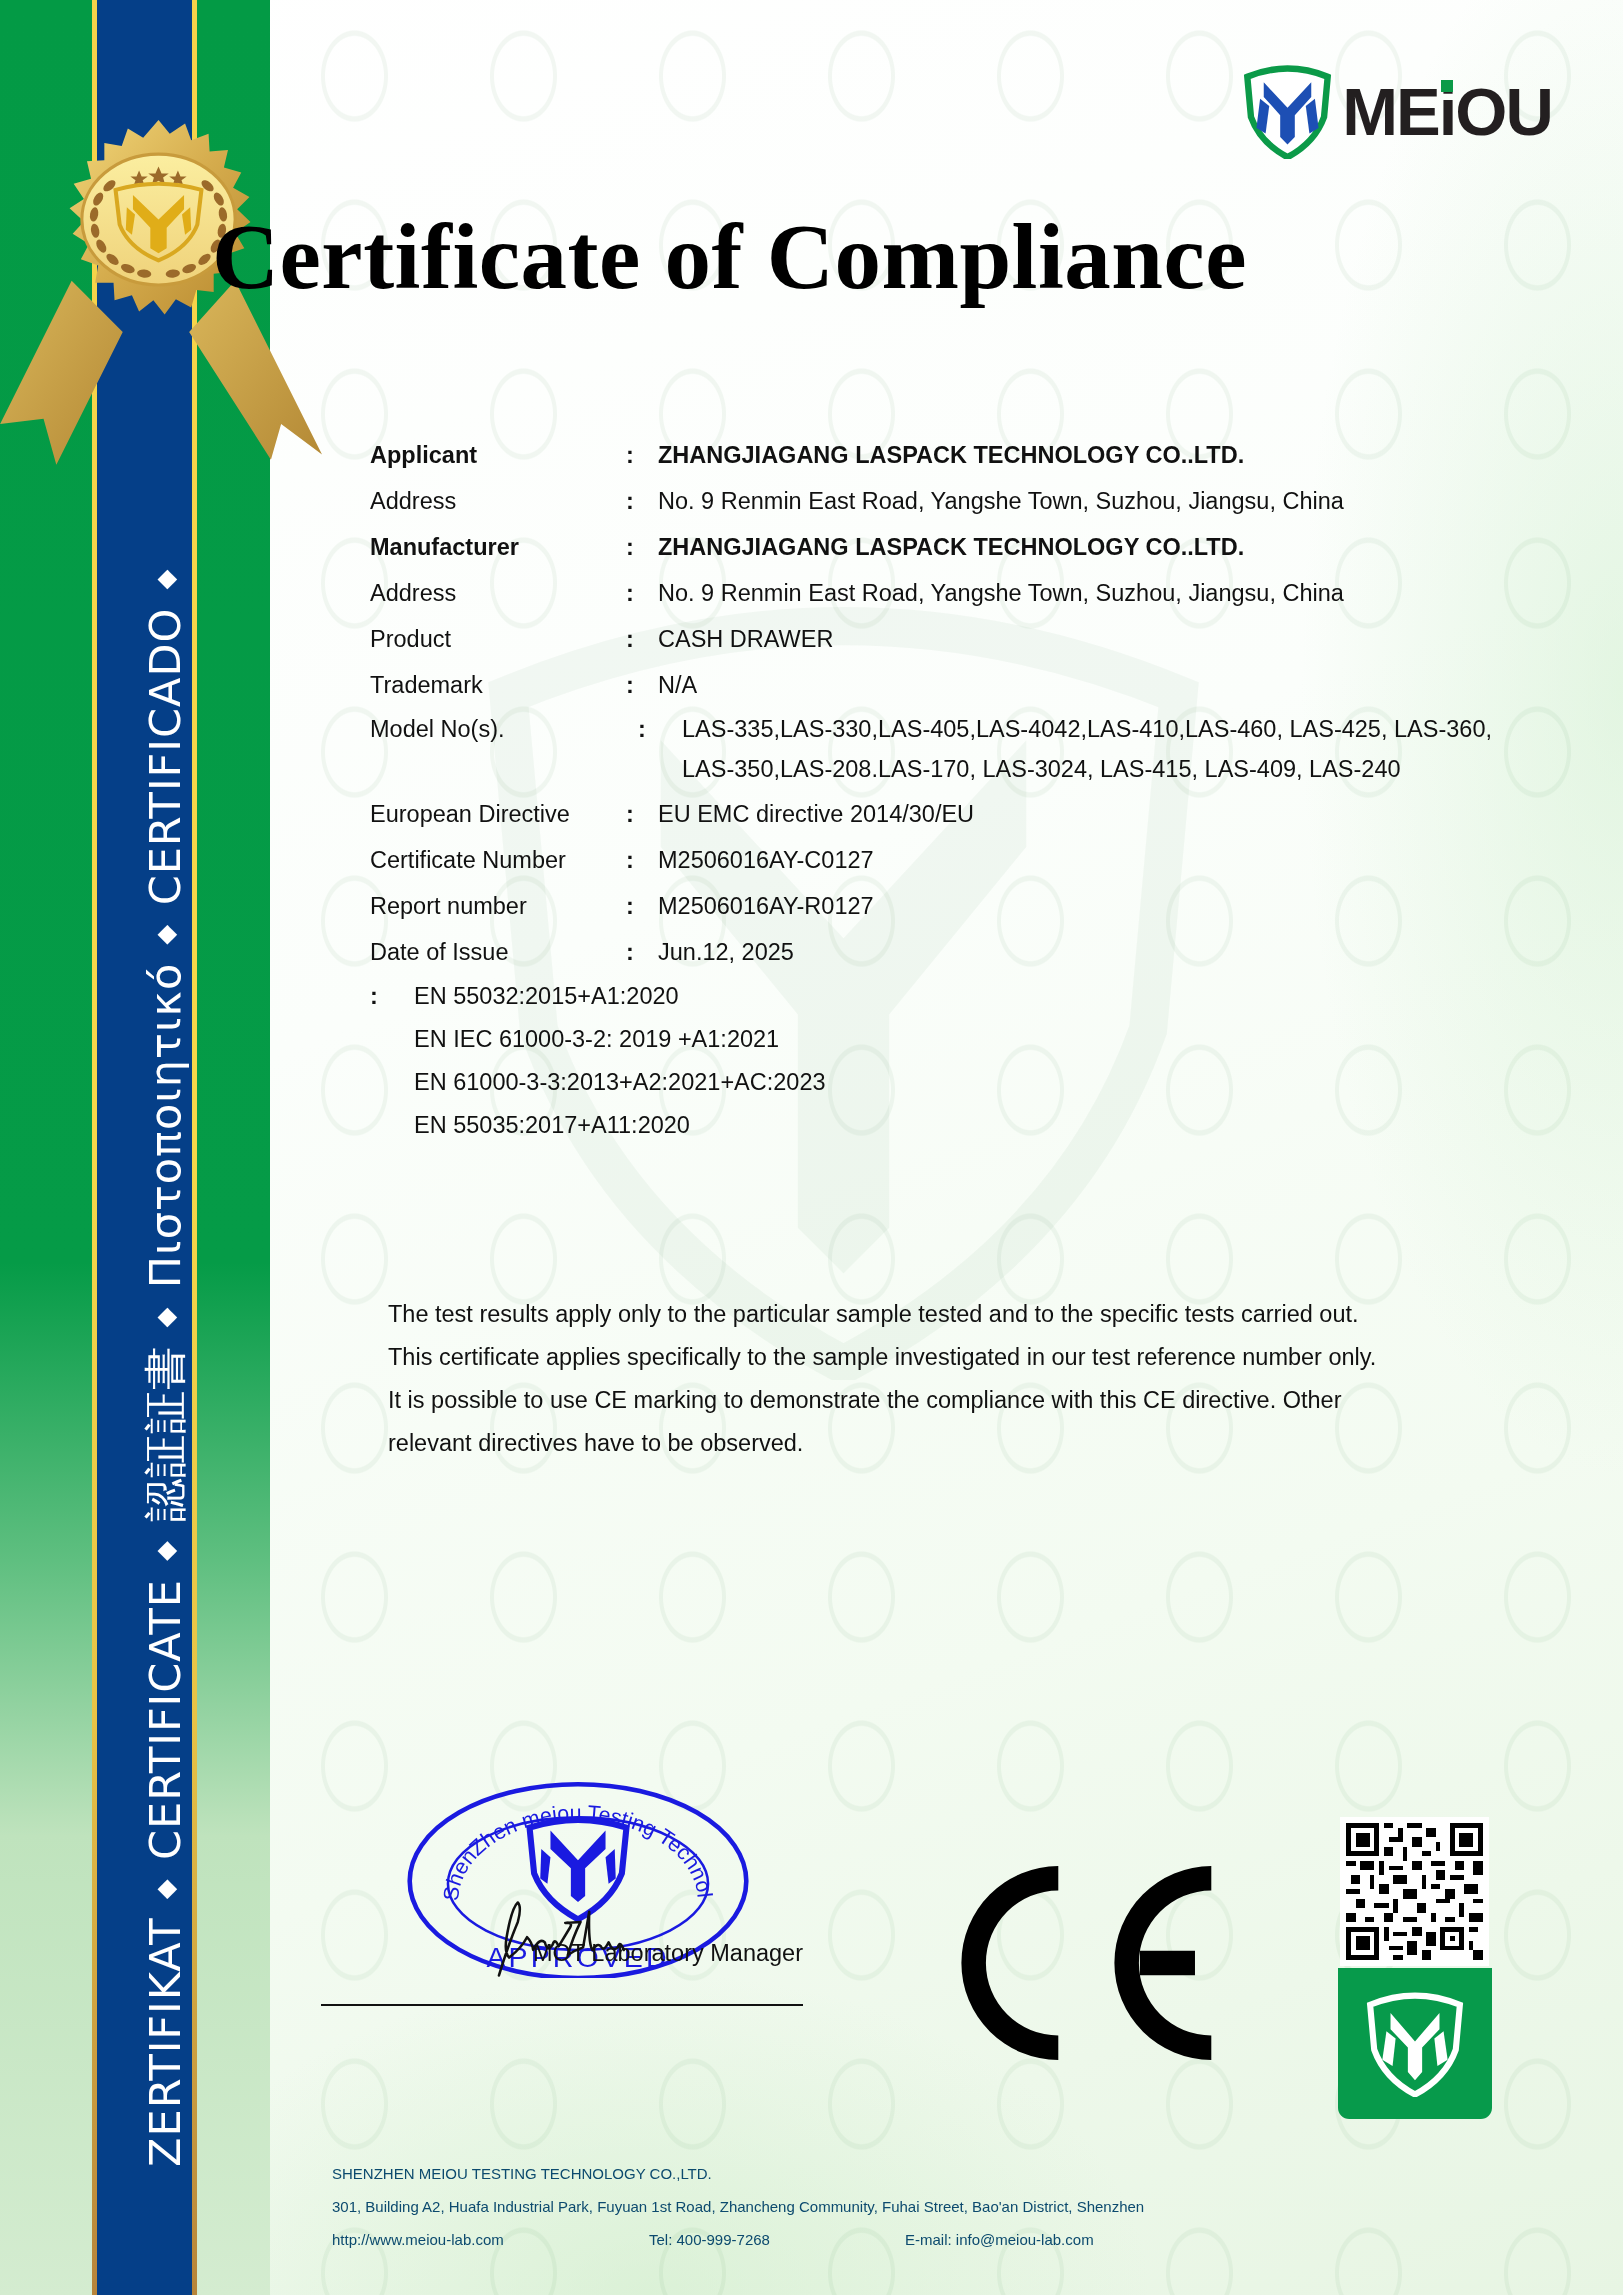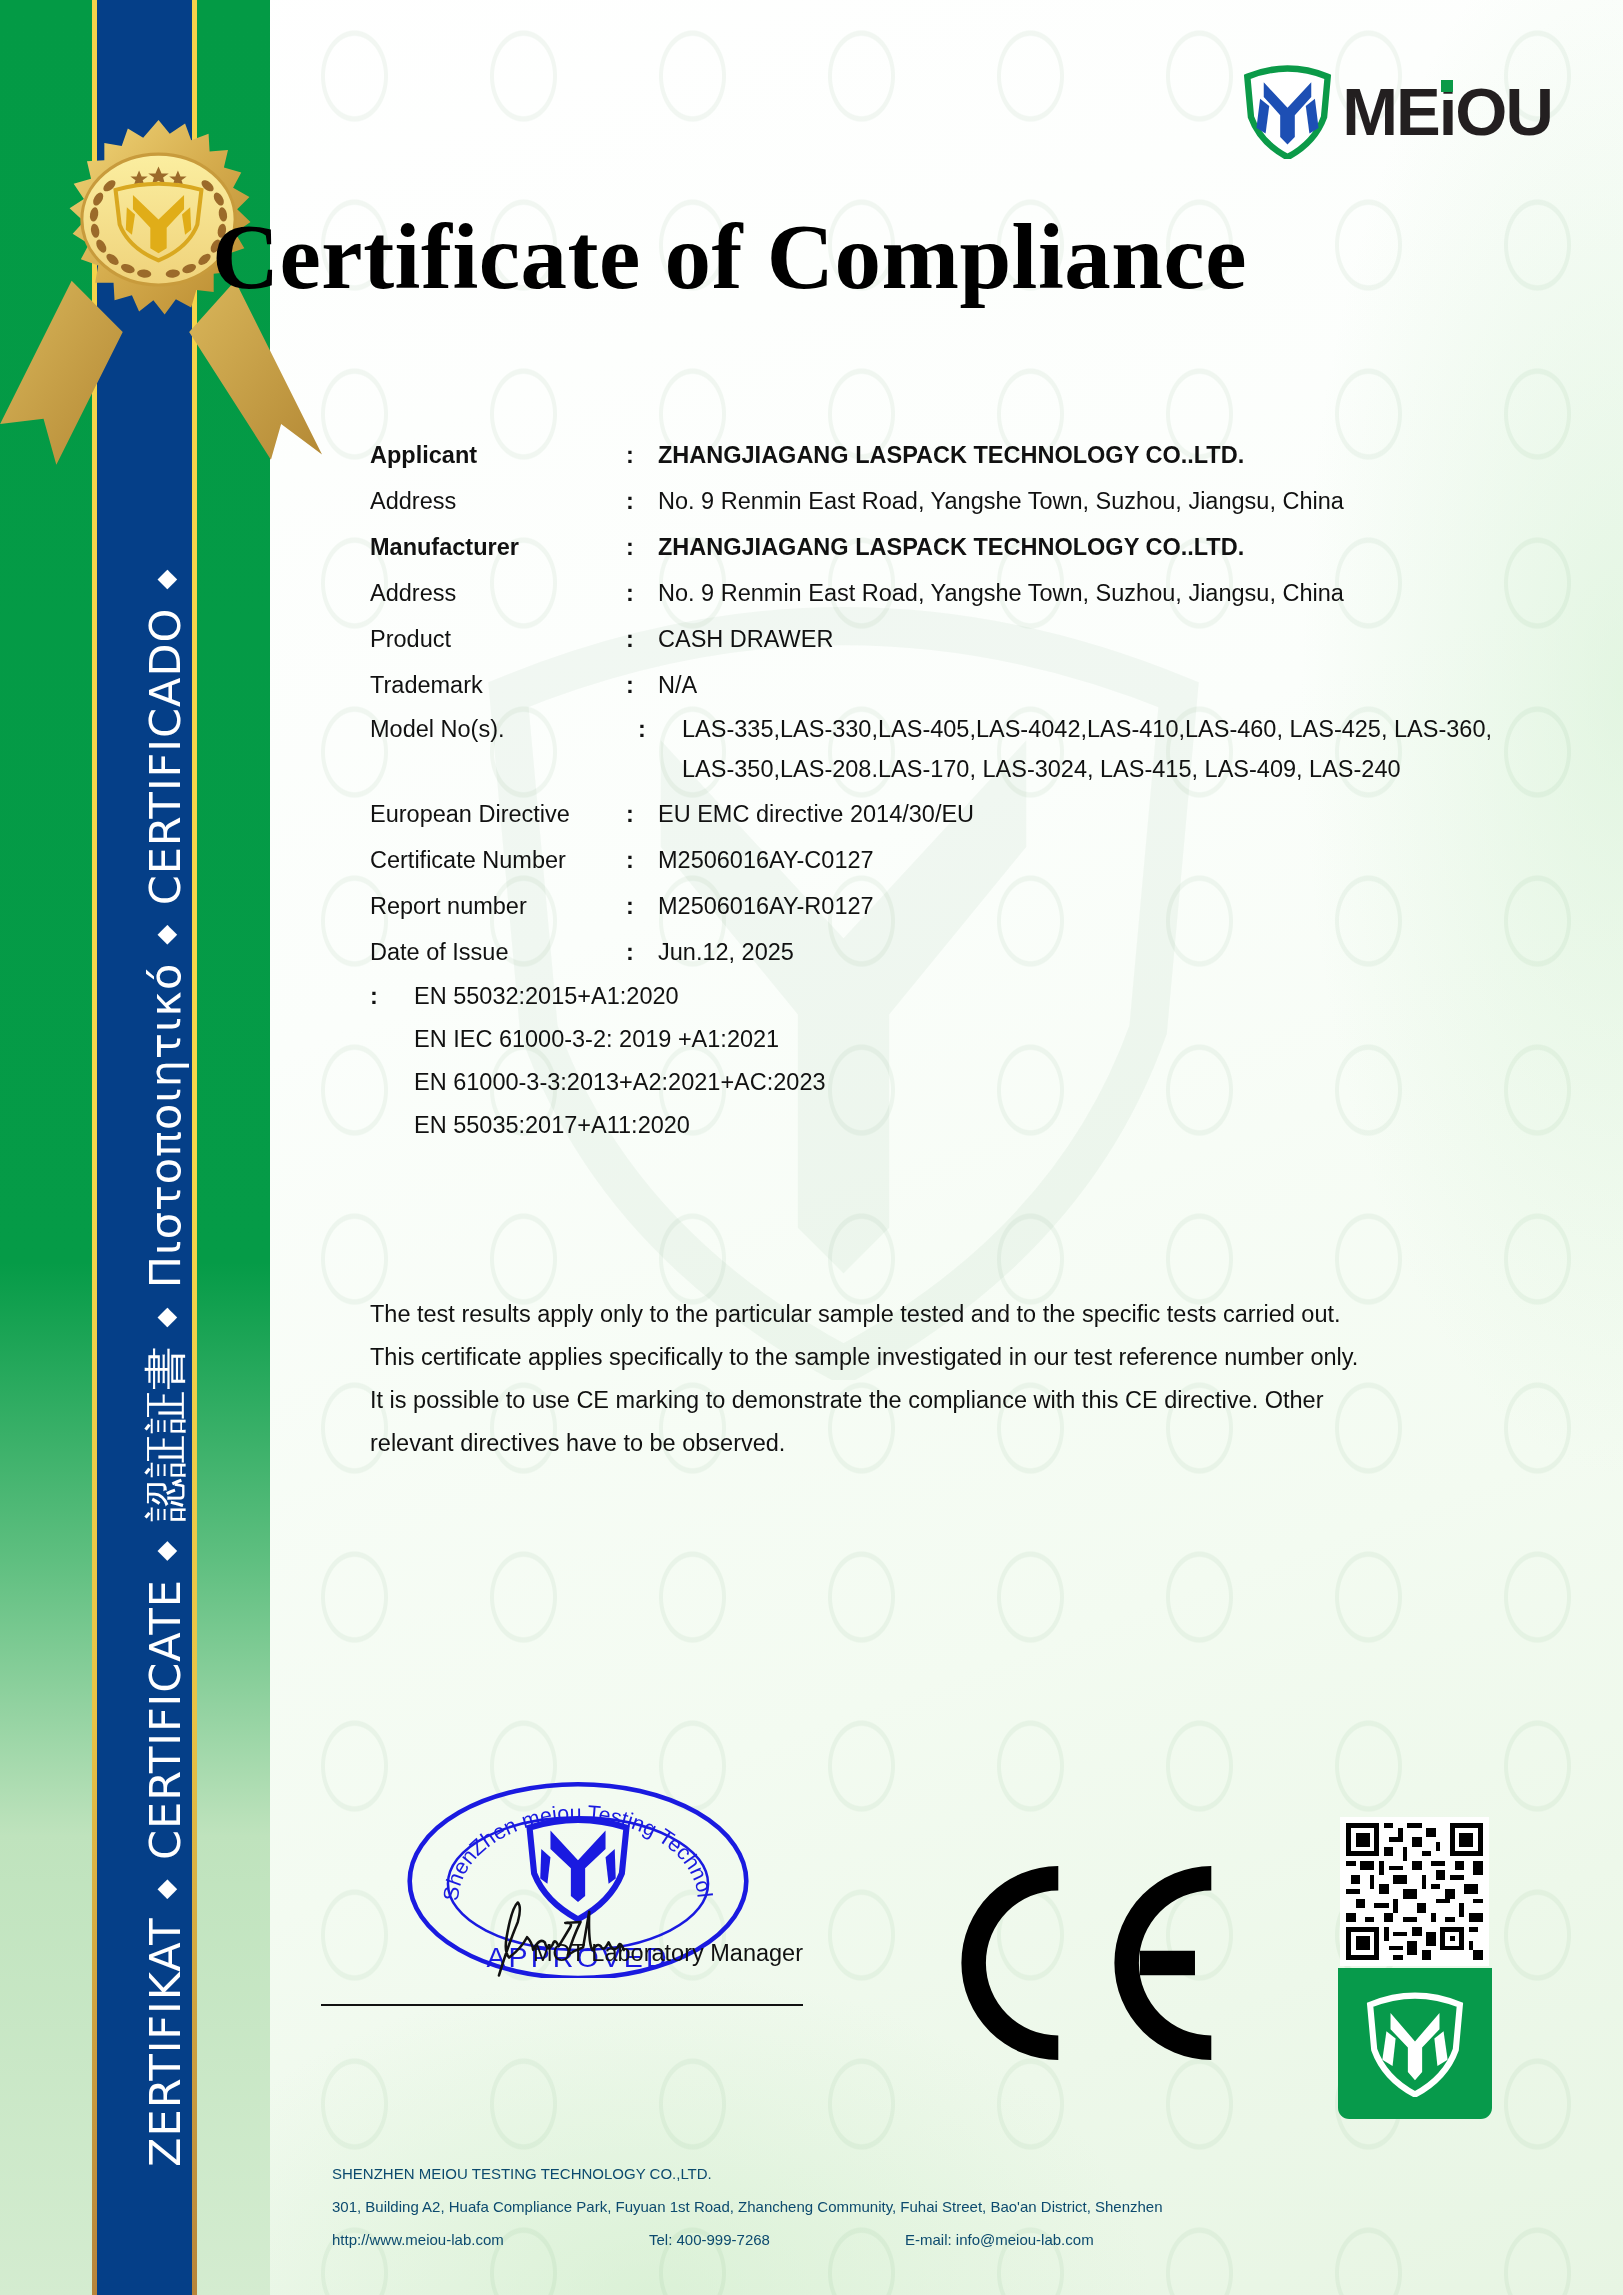--- a/index.html
+++ b/index.html
@@ -94,21 +94,21 @@
   .field { display: flex; font-size: 23.5px; line-height: 46px; }
   .field .label { width: 256px; }
   .field .label.bold, .field .value.bold { font-weight: 700; }
   .field .colon { width: 32px; font-weight: 700; }
   .field .value { flex: 1; }
   .field .value .line { display: block; }
   .field.multi .value .line + .line { margin-top: -3.1px; }
   .field.tight { line-height: 43px; gap: 12px; }
 
   
-  .notes { position: absolute; left: 370px; top: 1293px; width: 1176px; font-size: 23.5px; line-height: 43px; }
+  .notes { position: absolute; left: 388px; top: 1293px; width: 1176px; font-size: 23.5px; line-height: 43px; }
 
   
   .stamp { position: absolute; left: 399px; top: 1774px; width: 358px; height: 204px; }
   .sign-line { position: absolute; left: 321px; top: 2004px; width: 482px; height: 1.5px; background: #111; }
   .sign-label { position: absolute; left: 321px; top: 1940px; width: 482px; text-align: right; font-size: 23.5px; }
 
   
   .ce { position: absolute; left: 961px; top: 1861px; width: 266px; height: 204px; }
 
   
@@ -408,20 +408,20 @@
       <path d="M6 14 Q50 -4 94 14 L90 58 Q80 86 50 102 Q20 86 10 58 Z" fill="none" stroke="#ffffff" stroke-width="6"></path>
       <path d="M26 22 L50 50 L74 22 L74 38 L57 56 L57 80 L50 88 L43 80 L43 56 L26 38 Z" fill="#ffffff"></path>
       <path d="M22 40 L31 47 L28 74 L18 68 Z" fill="#ffffff"></path>
       <path d="M78 40 L69 47 L72 74 L82 68 Z" fill="#ffffff"></path>
     </svg>
   </div>
 </div>
 
 <div class="footer">
   <div>SHENZHEN MEIOU TESTING TECHNOLOGY CO.,LTD.</div>
-  <div>301, Building A2, Huafa Compliance Park, Fuyuan 1st Road, Zhancheng Community, Fuhai Street, Bao'an District, Shenzhen</div>
+  <div>301, Building A2, Huafa Industrial Park, Fuyuan 1st Road, Zhancheng Community, Fuhai Street, Bao'an District, Shenzhen</div>
   <div class="contacts">
     <span>http://www.meiou-lab.com</span>
     <span>Tel: 400-999-7268</span>
     <span>E-mail: info@meiou-lab.com</span>
   </div>
 </div>
 
 
 </body></html>

